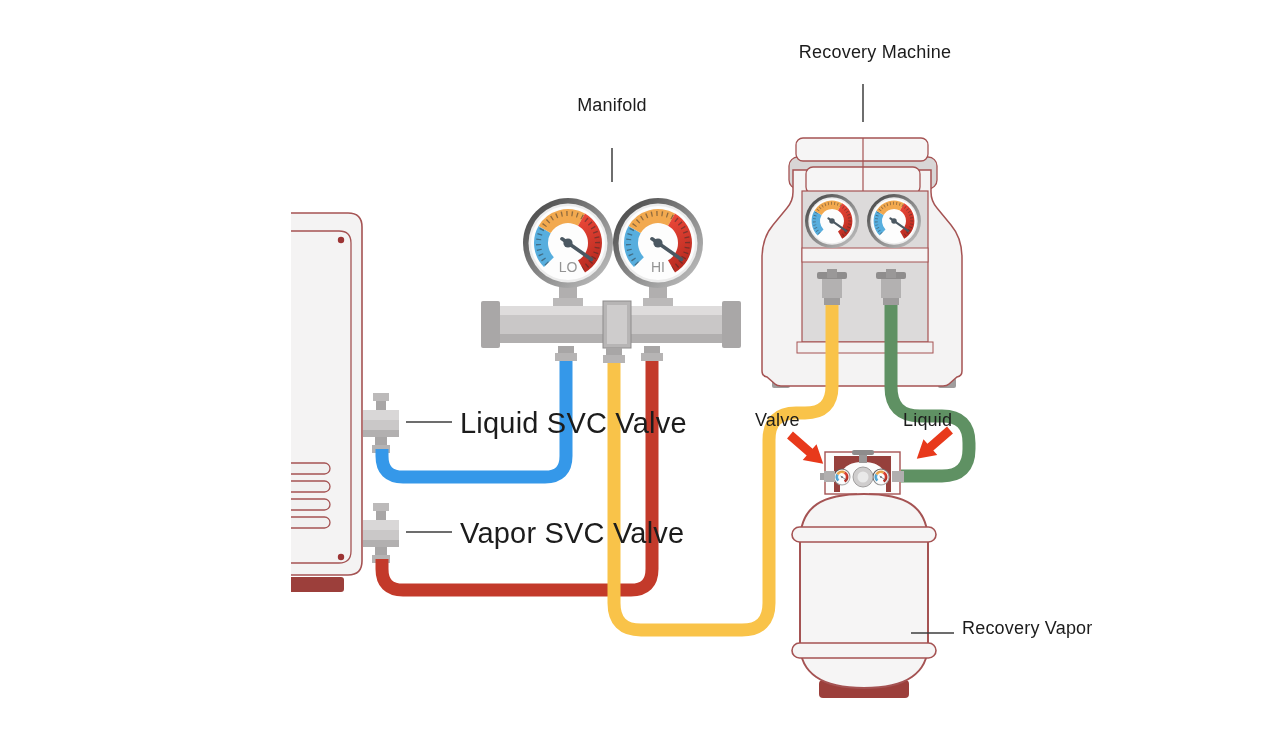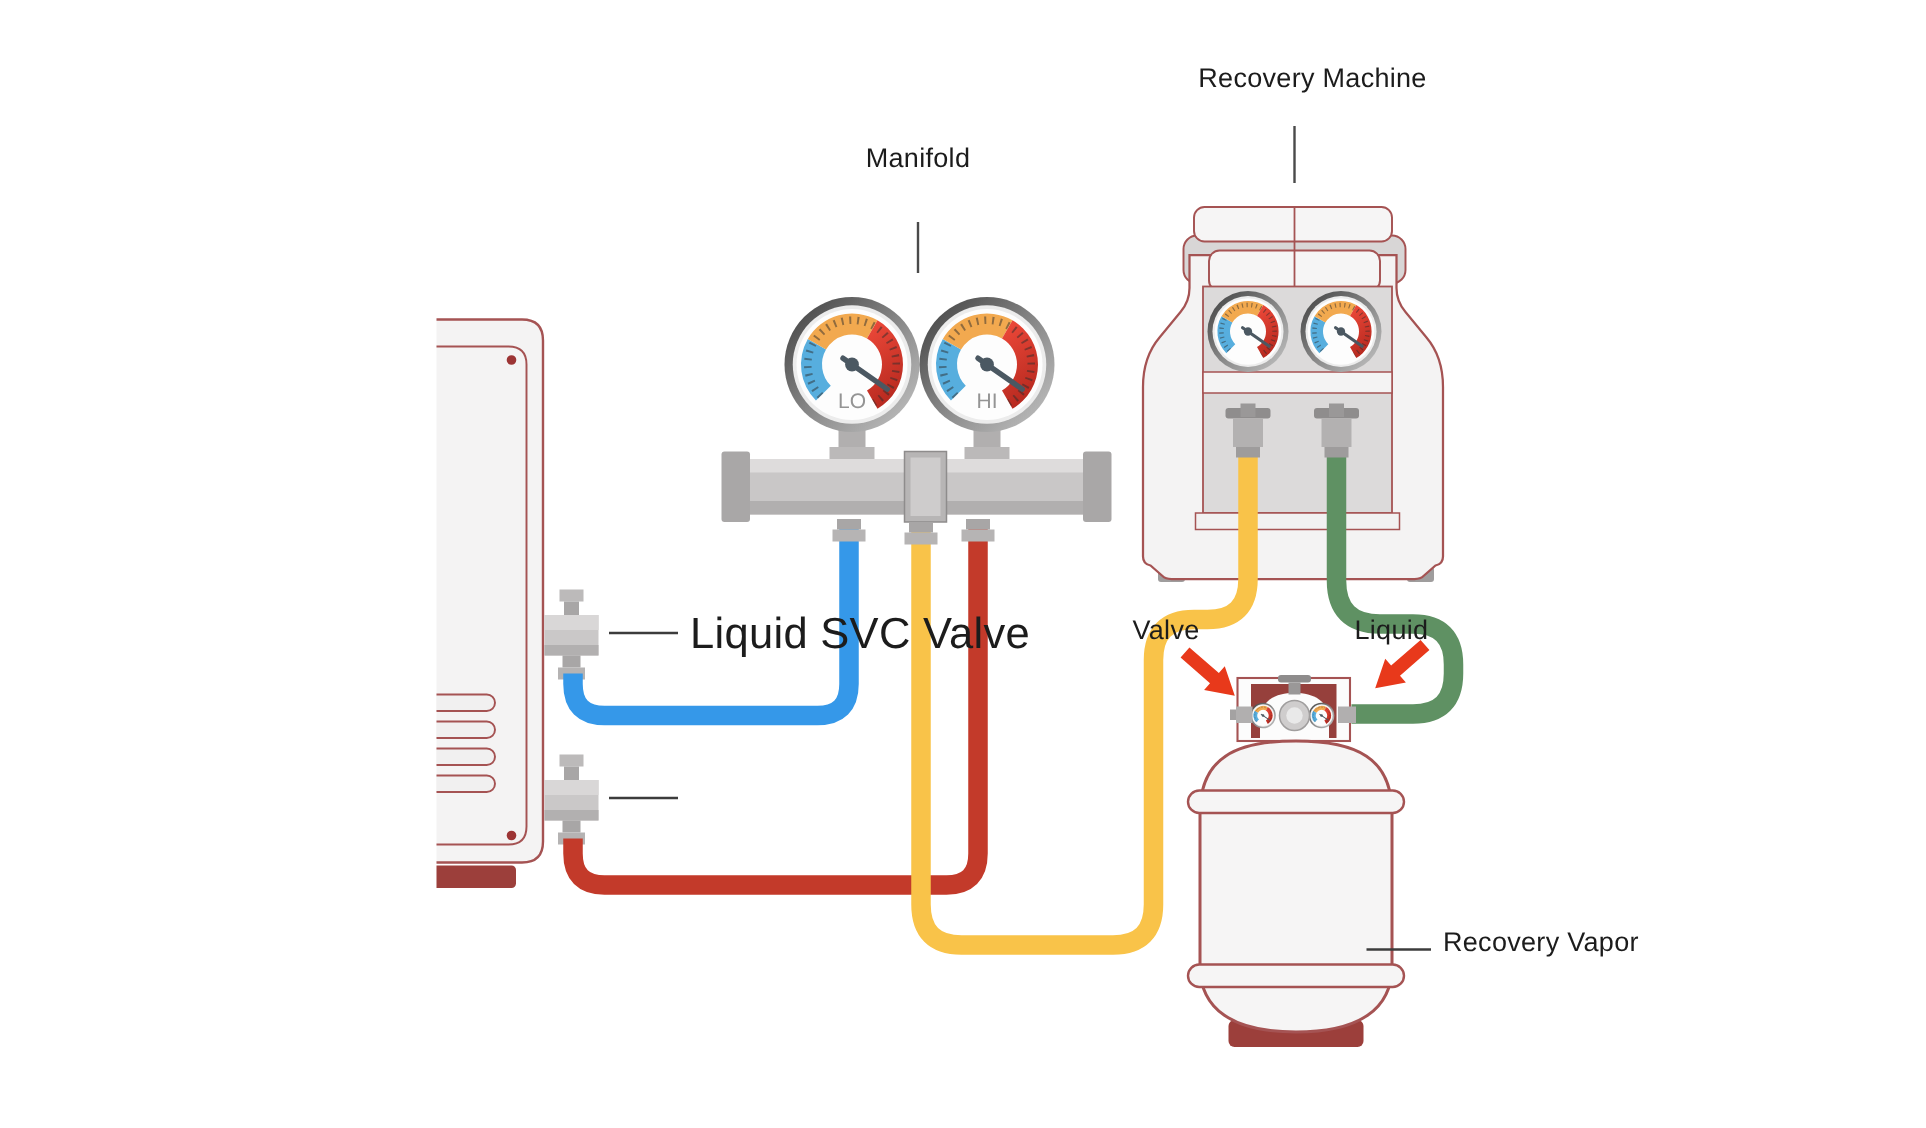--- a/index.html
+++ b/index.html
@@ -181,16 +181,17 @@
   <line x1="612" y1="148" x2="612" y2="182" stroke="#4a4a4a" stroke-width="1.6"></line>
   <line x1="863" y1="84" x2="863" y2="122" stroke="#4a4a4a" stroke-width="1.6"></line>
   <line x1="406" y1="422" x2="452" y2="422" stroke="#3c3c3c" stroke-width="1.6"></line>
   <line x1="406" y1="532" x2="452" y2="532" stroke="#3c3c3c" stroke-width="1.6"></line>
   <line x1="911" y1="633" x2="954" y2="633" stroke="#3c3c3c" stroke-width="1.6"></line>
 </svg>
 
 <div class="lbl center" style="left:512px;top:96px;width:200px;">Manifold</div>
 <div class="lbl center" style="left:745px;top:43px;width:260px;">Recovery Machine</div>
 <div class="lbl small" style="left:460px;top:408px;">Liquid SVC Valve</div>
+<div class="lbl small" style="left:460px;top:518px;">Vapor SVC Valve</div>
 <div class="lbl" style="left:755px;top:411px;">Valve</div>
 <div class="lbl" style="left:903px;top:411px;text-align:center;">Liquid</div>
 <div class="lbl" style="left:962px;top:619px;">Recovery Vapor</div>
 </div>
 
 </body></html>

